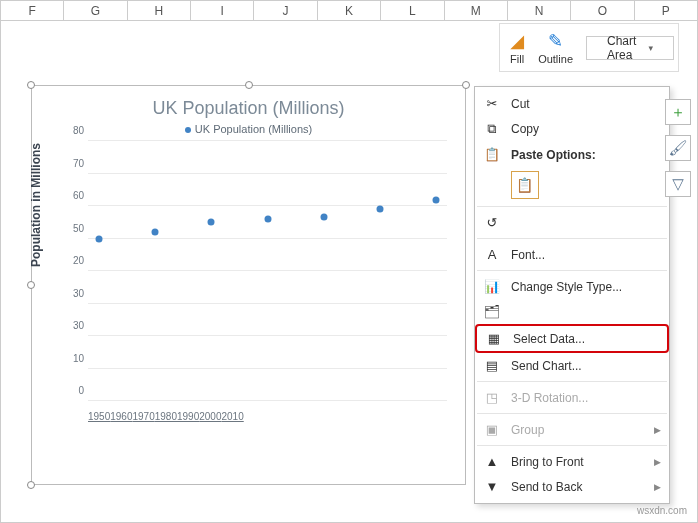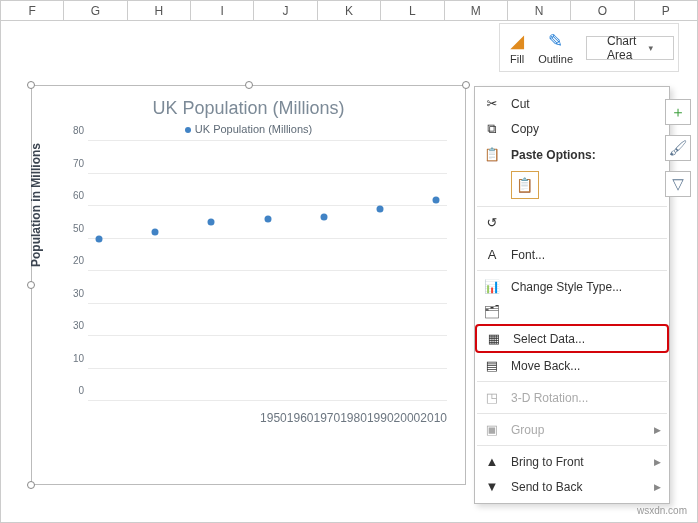--- a/index.html
+++ b/index.html
@@ -136,24 +136,25 @@
   transform-origin: left center;
   font-size: 12px;
   font-weight: 600;
   color: #3b4450;
   white-space: nowrap;
   width: 160px;
   text-align: center;
 }
 .x-ticks {
   display: flex;
-  justify-content: flex-end;
+  justify-content: flex-start;
   margin: 4px 18px 0 56px;
-  font-size: 12px;
+  font-size: 10px;
   color: #6c7680;
+  text-decoration: underline;
 }
 .axis-x-label {
   text-align: center;
   font-weight: 600;
   font-size: 12px;
   color: #3b4450;
   margin-top: 6px;
 }
 .point {
   position: absolute;
@@ -346,21 +347,21 @@
   </div>
   <div class="menu-item">
     <span class="mi-icon">🗂</span>
   </div>
   <div class="menu-item highlight-box">
     <span class="mi-icon">▦</span>
     <span>Select Data...</span>
   </div>
   <div class="menu-item">
     <span class="mi-icon">▤</span>
-    <span>Move Back...</span>
+    <span>Send Chart...</span>
   </div>
   <div class="menu-sep"></div>
   <div class="menu-item disabled">
     <span class="mi-icon">◳</span>
     <span>3-D Rotation...</span>
   </div>
   <div class="menu-sep"></div>
   <div class="menu-item disabled">
     <span class="mi-icon">▣</span>
     <span>Group</span>

